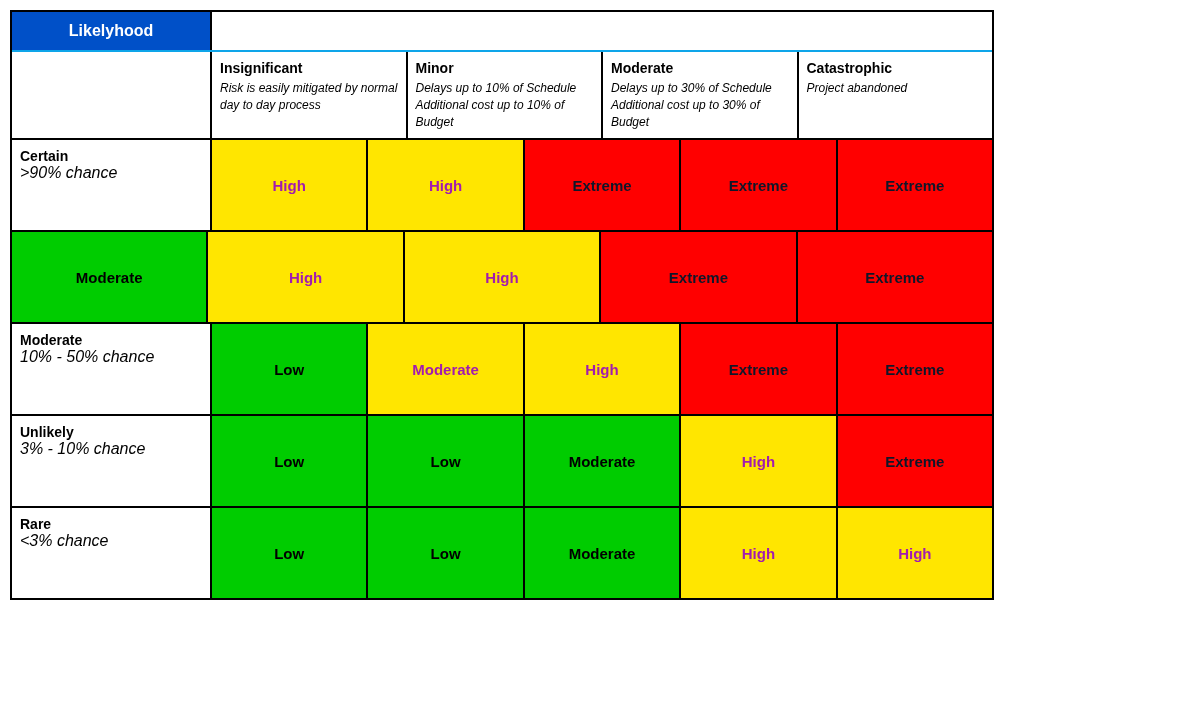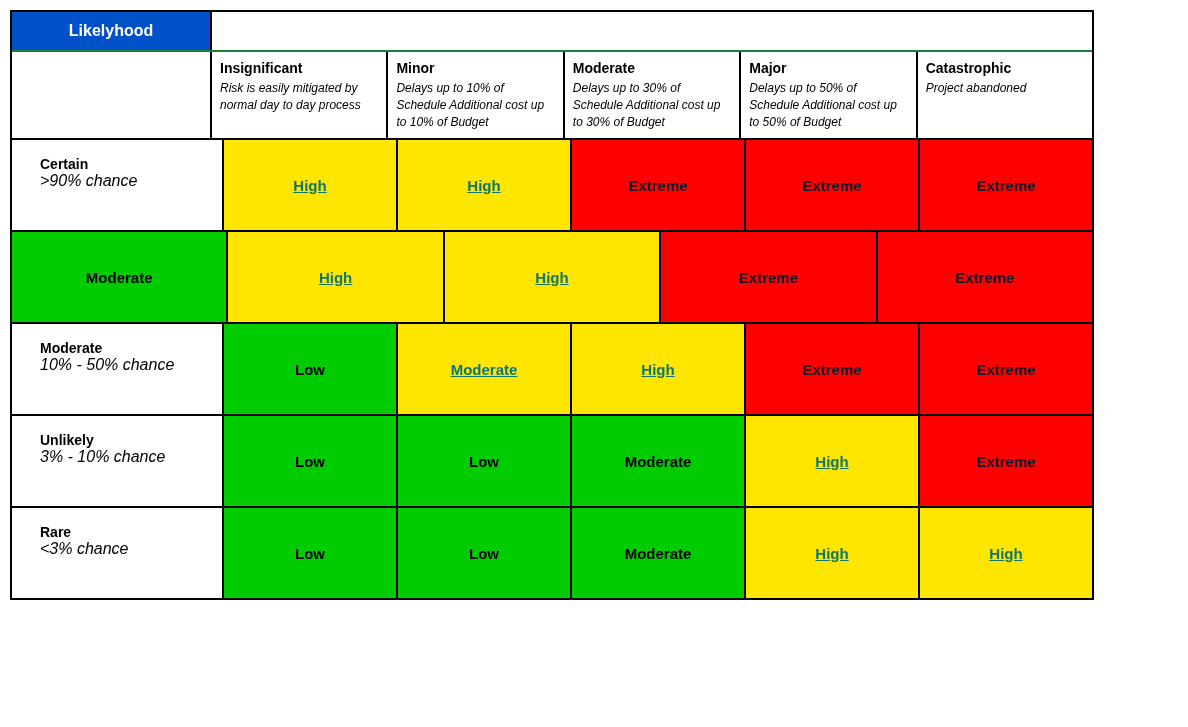--- a/index.html
+++ b/index.html
@@ -1,17 +1,17 @@
 <!DOCTYPE html>
 <html><head>
   <meta charset="utf-8">
   <style>
     * { box-sizing: border-box; margin: 0; padding: 0; }
     body { font-family: Arial, sans-serif; background: #fff; padding: 10px; }
-    .matrix-container { width: 1084px; border: 2px solid #000; }
+    .matrix-container { width: 984px; border: 2px solid #000; }
     .header-row { display: flex; }
     .likelihood-header {
       width: 200px;
       min-width: 200px;
       background: #0050c8;
       color: #fff;
       font-weight: bold;
       font-size: 16px;
       display: flex;
       align-items: center;
@@ -25,21 +25,21 @@
       background: #0050c8;
       color: #fff;
       font-weight: bold;
       font-size: 16px;
       display: flex;
       align-items: center;
       justify-content: center;
       padding: 10px;
       text-align: center;
     }
-    .col-headers-row { display: flex; border-top: 2px solid #15803d; }
+    .col-headers-row { display: flex; border-top: 2px solid #0ea5e9; }
     .empty-cell {
       width: 200px;
       min-width: 200px;
       border-right: 2px solid #000;
       padding: 8px;
     }
     .col-header {
       flex: 1;
       border-right: 2px solid #000;
       padding: 8px;
@@ -56,23 +56,22 @@
     .col-header-desc {
       font-style: italic;
       font-size: 12px;
       line-height: 1.4;
     }
     .data-row { display: flex; border-top: 2px solid #000; }
     .row-header {
       width: 200px;
       min-width: 200px;
       border-right: 2px solid #000;
-      padding: 16px;
+      padding: 8px;
       font-size: 13px;
-      margin-left: 12px;
     }
     .row-header-title {
       font-weight: bold;
       font-size: 14px;
       display: block;
     }
     .row-header-subtitle {
       font-style: italic;
       font-size: 16px;
     }
@@ -82,21 +81,21 @@
       display: flex;
       align-items: center;
       justify-content: center;
       font-size: 15px;
       font-weight: bold;
       min-height: 90px;
       padding: 10px;
       text-align: center;
     }
     .cell:last-child { border-right: none; }
-    .cell-yellow { background: #FFE600; color: #0f766e; text-decoration: underline; }
+    .cell-yellow { background: #FFE600; color: #a21caf; }
     .cell-green { background: #00CC00; color: #000; }
     .cell-red { background: #FF0000; color: #0f172a; }
   </style>
 </head>
 <body>
 
 <div class="matrix-container">
 
   <div class="header-row">
     <div class="likelihood-header">
@@ -104,21 +103,20 @@
     </div>
   </div>
 
   <div class="col-headers-row">
     <div class="empty-cell"></div>
 
     <div id="col-headers-container" style="display:flex;flex:1;">
         <div class="col-header"><span class="col-header-title">Insignificant</span><span class="col-header-desc">Risk is easily mitigated by normal day to day process</span></div>
         <div class="col-header"><span class="col-header-title">Minor</span><span class="col-header-desc">Delays up to 10% of Schedule Additional cost up to 10% of Budget</span></div>
         <div class="col-header"><span class="col-header-title">Moderate</span><span class="col-header-desc">Delays up to 30% of Schedule Additional cost up to 30% of Budget</span></div>
-        <div class="col-header"><span class="col-header-title">Major</span><span class="col-header-desc">Delays up to 50% of Schedule Additional cost up to 50% of Budget</span></div>
         <div class="col-header" style="border-right: none;"><span class="col-header-title">Catastrophic</span><span class="col-header-desc">Project abandoned</span></div>
       </div>
   </div>
 
   <div id="data-rows-container">
       <div class="data-row">
         <div class="row-header"><span class="row-header-title">Certain</span><span class="row-header-subtitle">&gt;90% chance</span></div>
         <div class="cell cell-yellow">High</div>
         <div class="cell cell-yellow">High</div>
         <div class="cell cell-red">Extreme</div>

